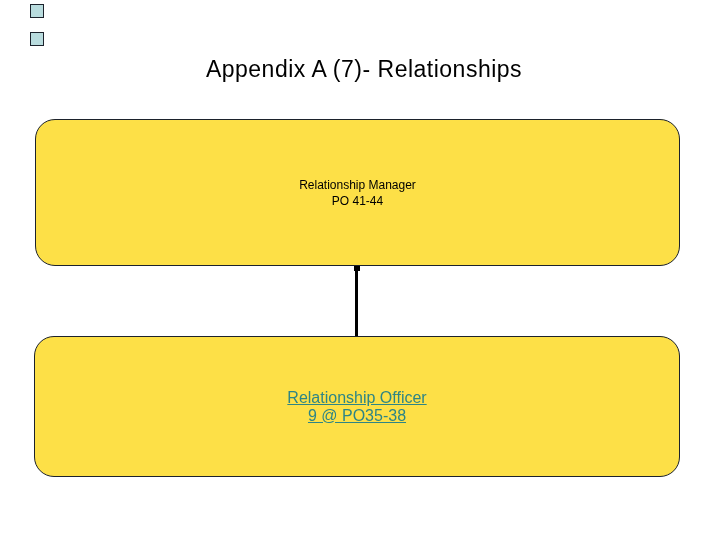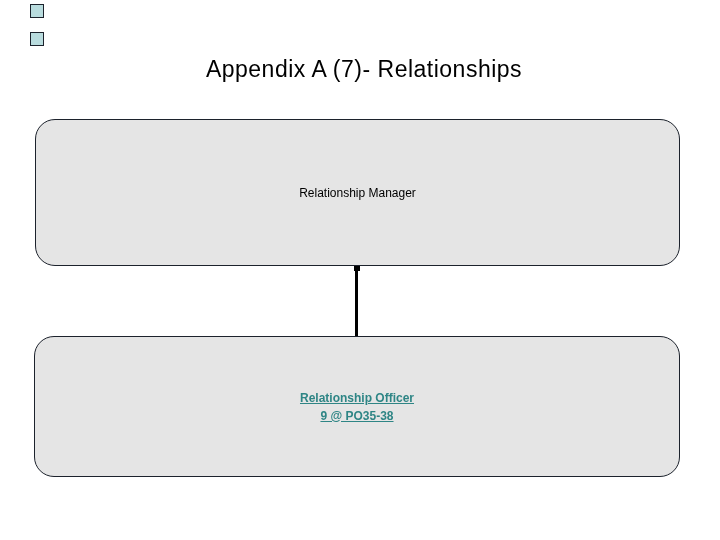--- a/index.html
+++ b/index.html
@@ -34,21 +34,21 @@
     margin: 4px;
     text-align: center;
     font-size: 23px;
     font-weight: 400;
     letter-spacing: 0.5px;
     color: #000000;
   }
   .org-box {
     position: absolute;
     box-sizing: border-box;
-    background: #e5e5e5;
+    background: #fde047;
     border: 1px solid #1c222c;
     border-radius: 20px;
     display: flex;
     flex-direction: column;
     align-items: center;
     justify-content: center;
     text-align: center;
   }
   .manager-box {
     left: 35px;
@@ -61,25 +61,24 @@
     top: 336px;
     width: 646px;
     height: 141px;
   }
   .box-text {
     font-size: 12px;
     line-height: 16px;
     color: #000000;
   }
   .officer-link {
-    font-size: 12px;
+    font-size: 16px;
     line-height: 18px;
     color: #2e8585;
     cursor: pointer;
-    font-weight: bold;
   }
   .officer-link .link-line {
     text-decoration: underline;
   }
   .connector {
     position: absolute;
     left: 355px;
     top: 266px;
     width: 3px;
     height: 70px;
@@ -101,20 +100,21 @@
 <div class="slide">
 
   <div class="deco-square sq1"></div>
   <div class="deco-square sq2"></div>
 
   <h1 class="slide-title">Appendix A (7)- Relationships</h1>
 
   <div class="org-box manager-box">
     <div class="box-text">
       <div>Relationship Manager</div>
+      <div>PO 41-44</div>
     </div>
   </div>
 
   <div class="connector"></div>
 
   <div class="org-box officer-box">
     <div class="officer-link">
       <div class="link-line">Relationship Officer</div>
       <div class="link-line">9 @ PO35-38</div>
     </div>

